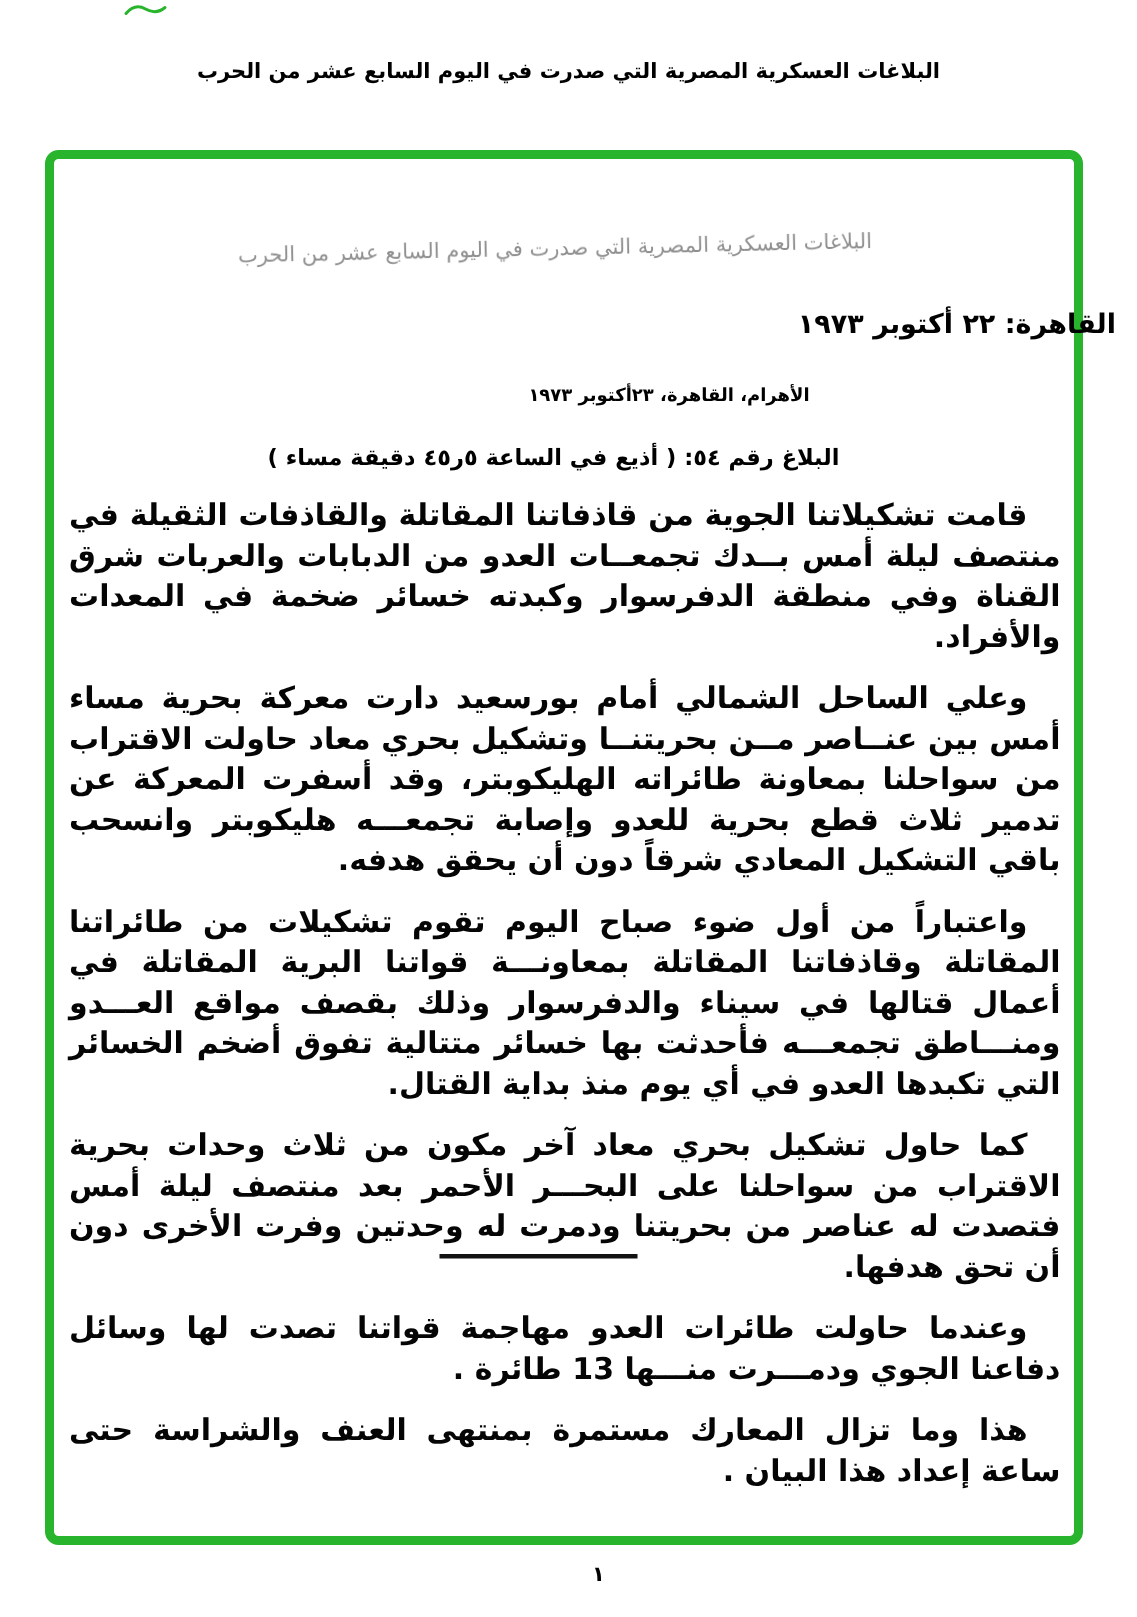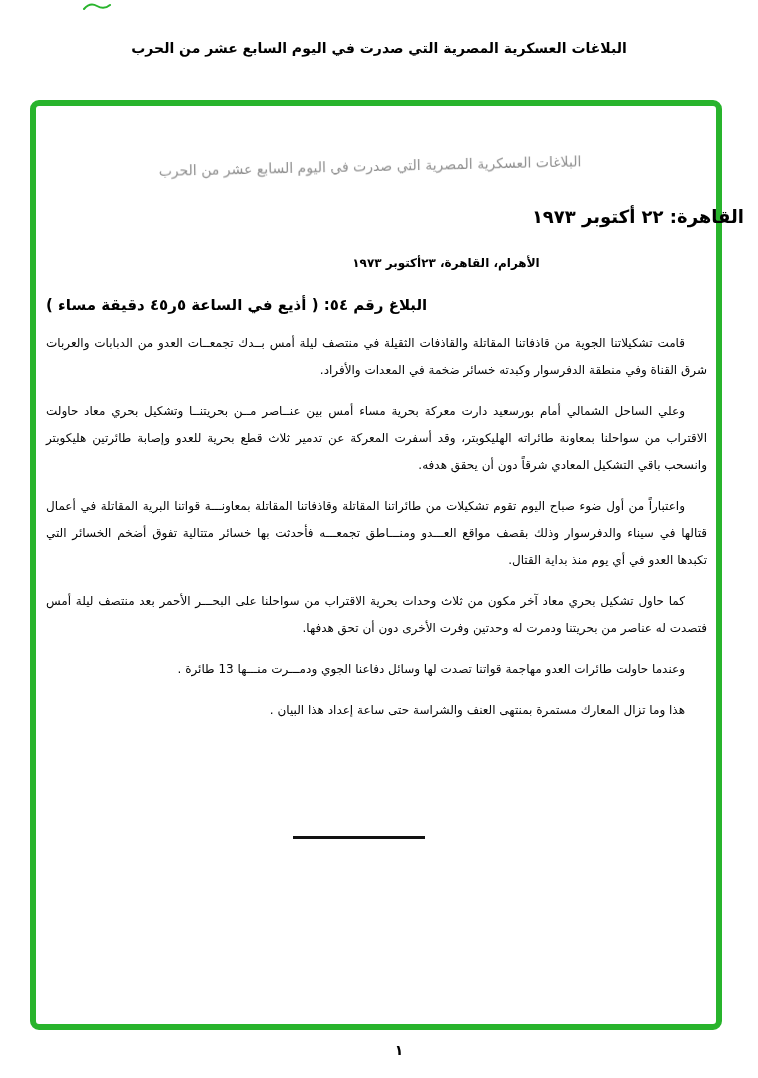--- a/index.html
+++ b/index.html
@@ -65,39 +65,39 @@
     font-size: 12px;
     font-weight: bold;
     color: #000000;
     transform: translateX(70px); 
   }
 
   .bulletin-header {
     position: absolute;
     top: 190px; left: 10px; right: 14px;
     direction: rtl;
-    text-align: left;
+    text-align: center;
     text-indent: 10px;
     font-size: 15px;
     font-weight: bold;
     color: #000000;
   }
 
   .doc-body {
     position: absolute;
     top: 224px; left: 10px; right: 9px;
     direction: rtl;
   }
   .doc-body p {
     margin: 0 0 14px 0;
     direction: rtl;
     text-align: justify;
     text-indent: 22px;
-    font-size: 12px;
-    font-weight: normal;
+    font-size: 20px;
+    font-weight: bold;
     line-height: 27px;
     color: #050505;
   }
 
   .divider-line {
     position: absolute;
     top: 730px; left: 257px;
     width: 132px; height: 3px;
     background: #121212;
   }
@@ -129,21 +129,21 @@
     <div class="scanned-header">البلاغات العسكرية المصرية التي صدرت في اليوم السابع عشر من الحرب</div>
 
     <div class="dateline">القاهرة: ٢٢ أكتوبر ١٩٧٣</div>
 
     <div class="source-line">الأهرام، القاهرة، ٢٣أكتوبر ١٩٧٣</div>
 
     <div class="bulletin-header">البلاغ رقم ٥٤: ( أذيع في الساعة ٥ر٤٥ دقيقة مساء )</div>
 
     <div class="doc-body">
       <p>قامت تشكيلاتنا الجوية من قاذفاتنا المقاتلة والقاذفات الثقيلة في منتصف ليلة أمس بــدك تجمعــات العدو من الدبابات والعربات شرق القناة وفي منطقة الدفرسوار وكبدته خسائر ضخمة في المعدات والأفراد.</p>
-      <p>وعلي الساحل الشمالي أمام بورسعيد دارت معركة بحرية مساء أمس بين عنــاصر مــن بحريتنــا وتشكيل بحري معاد حاولت الاقتراب من سواحلنا بمعاونة طائراته الهليكوبتر، وقد أسفرت المعركة عن تدمير ثلاث قطع بحرية للعدو وإصابة طائرتين هليكوبتر وانسحب باقي التشكيل المعادي شرقاً دون أن يحقق هدفه.</p>
+      <p>وعلي الساحل الشمالي أمام بورسعيد دارت معركة بحرية مساء أمس بين عنــاصر مــن بحريتنــا وتشكيل بحري معاد حاولت الاقتراب من سواحلنا بمعاونة طائراته الهليكوبتر، وقد أسفرت المعركة عن تدمير ثلاث قطع بحرية للعدو وإصابة تجمعـــه هليكوبتر وانسحب باقي التشكيل المعادي شرقاً دون أن يحقق هدفه.</p>
       <p>واعتباراً من أول ضوء صباح اليوم تقوم تشكيلات من طائراتنا المقاتلة وقاذفاتنا المقاتلة بمعاونـــة قواتنا البرية المقاتلة في أعمال قتالها في سيناء والدفرسوار وذلك بقصف مواقع العـــدو ومنـــاطق تجمعـــه فأحدثت بها خسائر متتالية تفوق أضخم الخسائر التي تكبدها العدو في أي يوم منذ بداية القتال.</p>
       <p>كما حاول تشكيل بحري معاد آخر مكون من ثلاث وحدات بحرية الاقتراب من سواحلنا على البحـــر الأحمر بعد منتصف ليلة أمس فتصدت له عناصر من بحريتنا ودمرت له وحدتين وفرت الأخرى دون أن تحق هدفها.</p>
       <p>وعندما حاولت طائرات العدو مهاجمة قواتنا تصدت لها وسائل دفاعنا الجوي ودمـــرت منـــها 13 طائرة .</p>
       <p>هذا وما تزال المعارك مستمرة بمنتهى العنف والشراسة حتى ساعة إعداد هذا البيان .</p>
     </div>
 
     <div class="divider-line"></div>
 
   </div>
 

